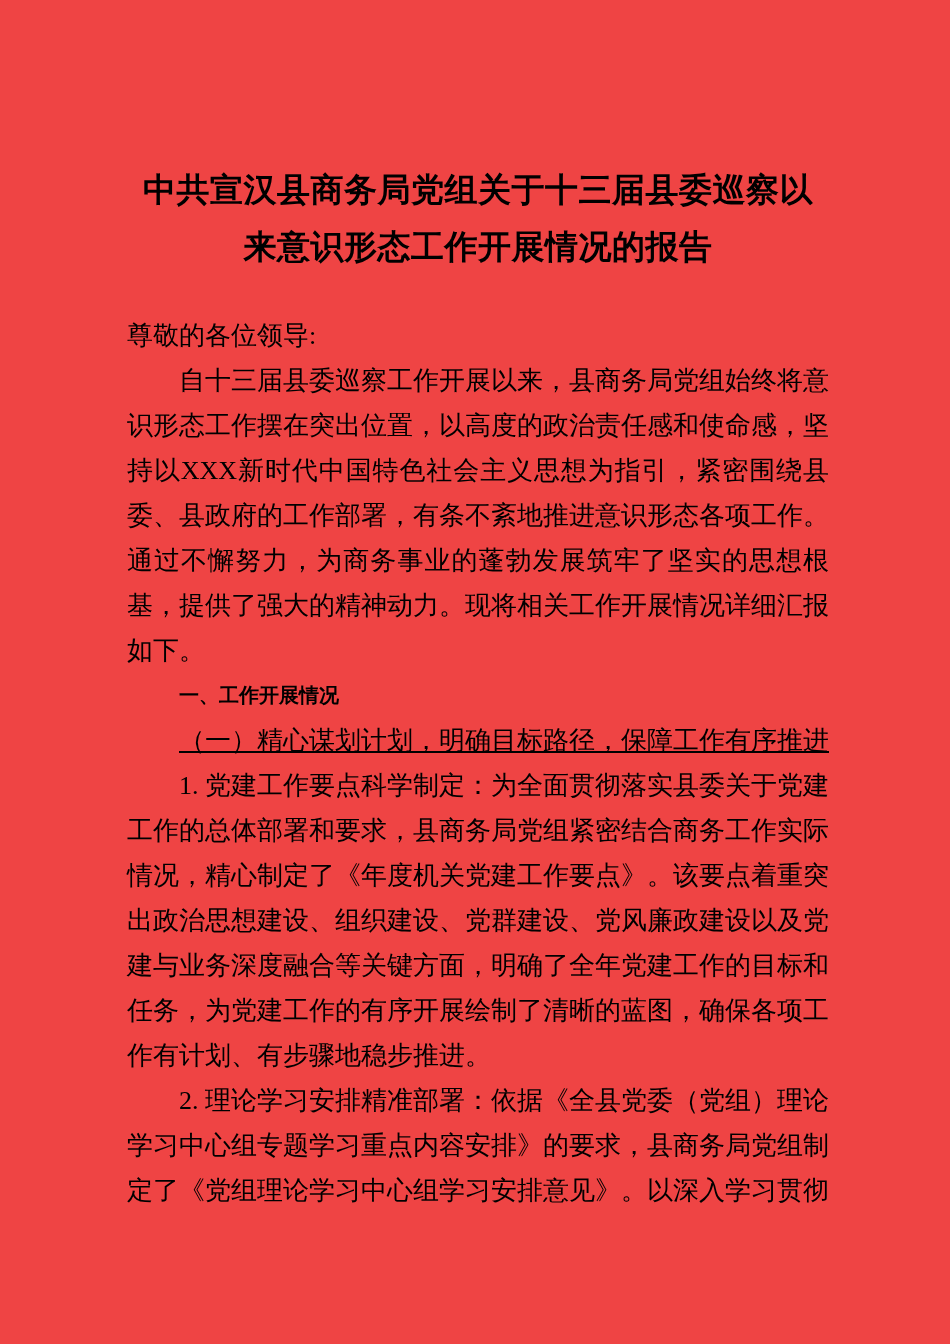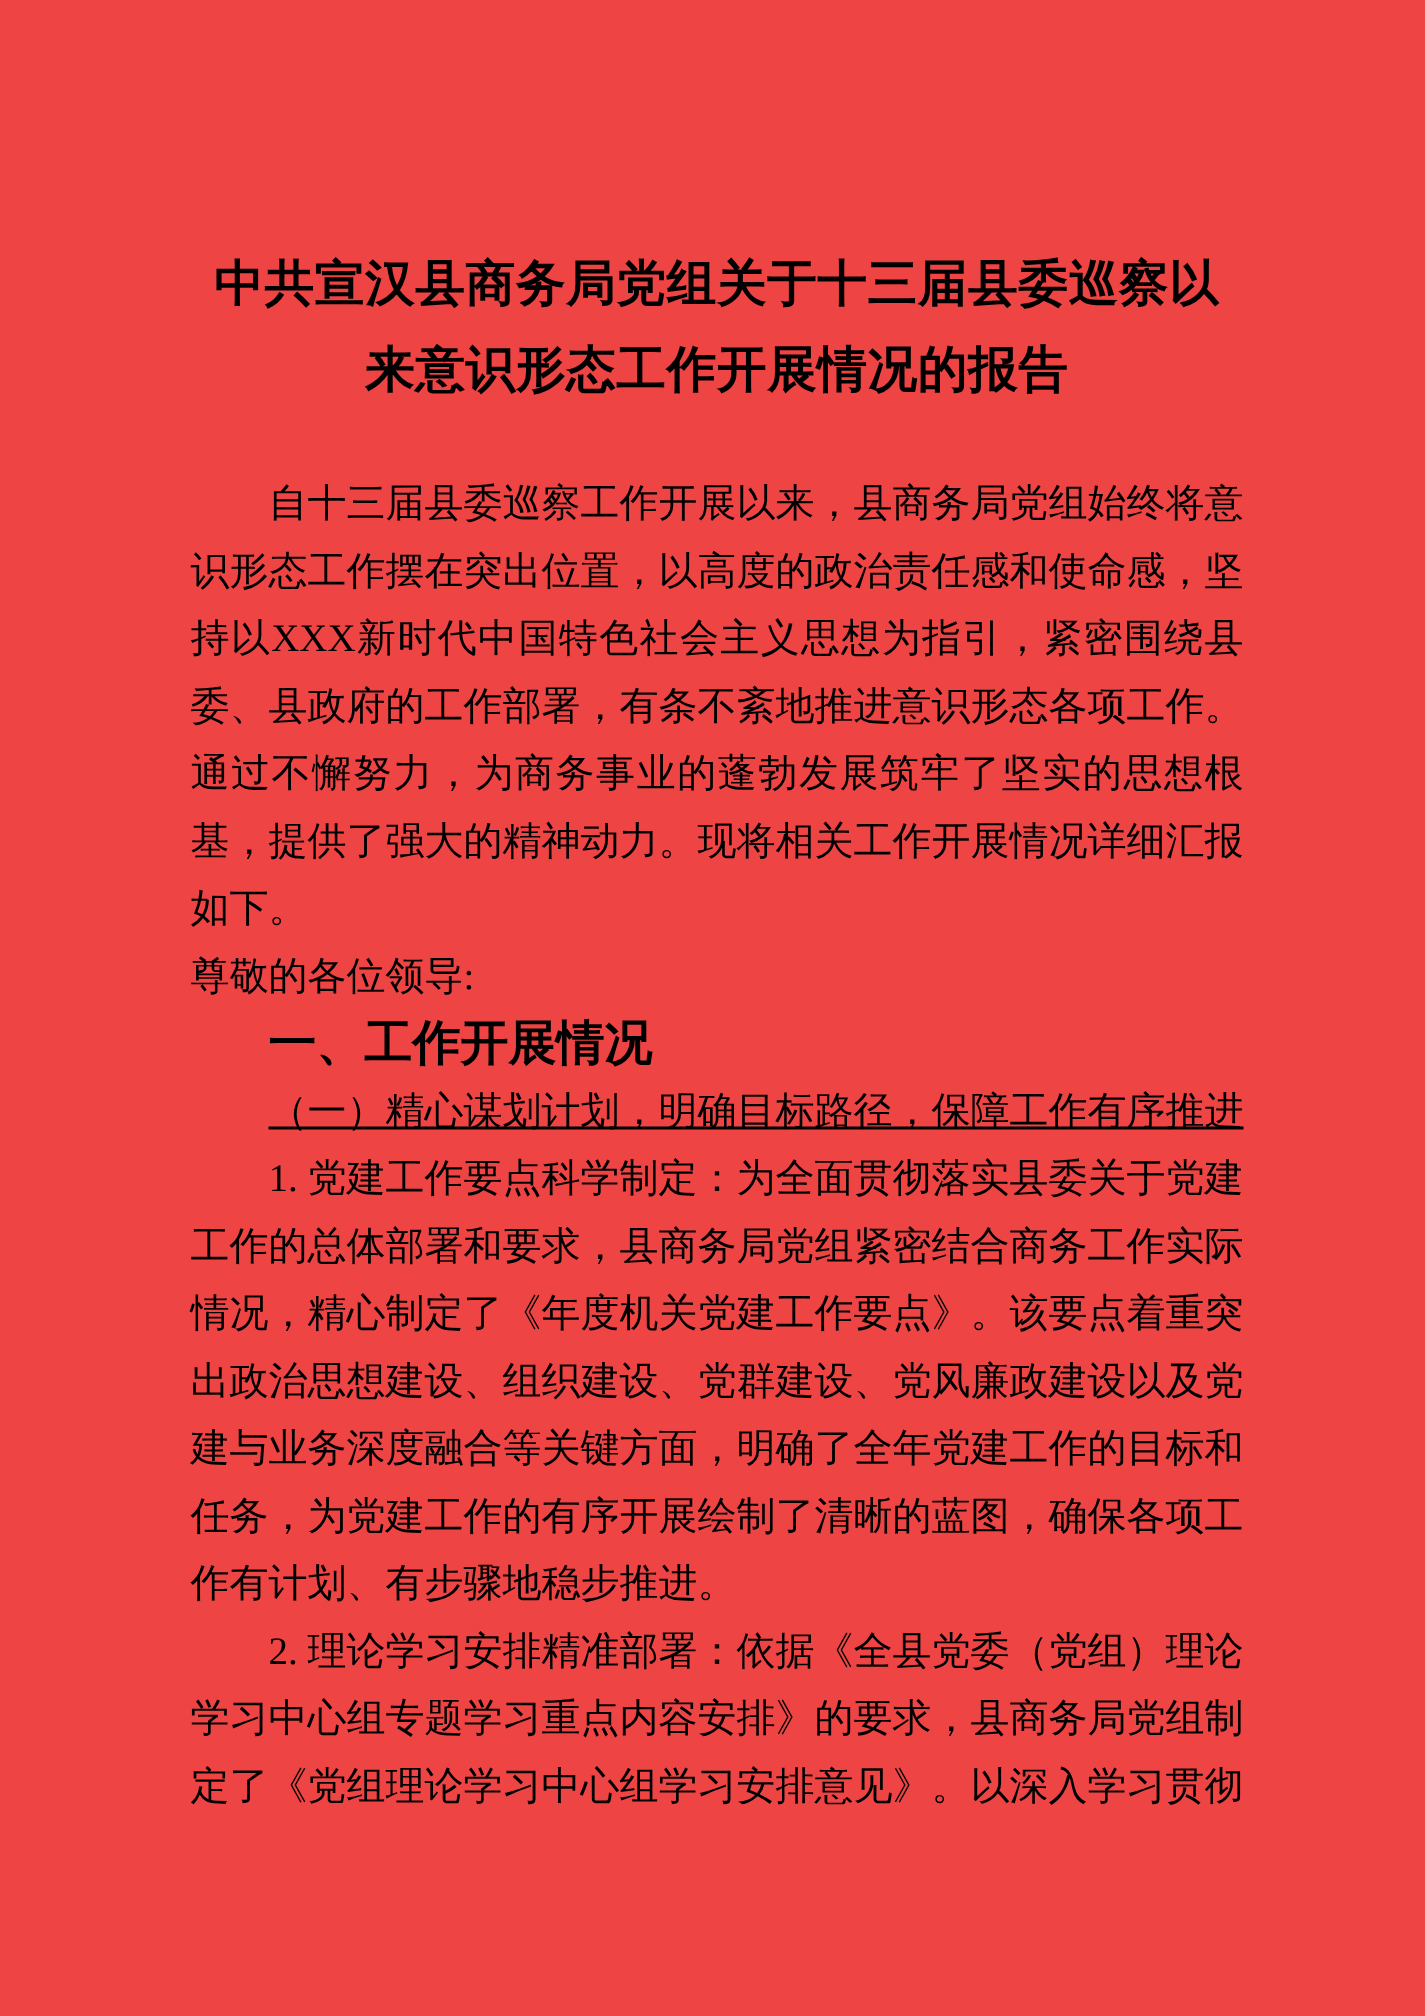--- a/index.html
+++ b/index.html
@@ -33,21 +33,21 @@
     line-height: 45px;
     text-align: justify;
     font-family: "Liberation Serif", "DejaVu Serif", serif;
     font-weight: 400;
   }
   .indent-2em {
     text-indent: 52px;
   }
   .section-heading {
     margin: 0;
-    font-size: 32px;
+    font-size: 20px;
     line-height: 45px;
     text-indent: 52px;
     font-weight: 700;
     font-family: "Liberation Sans", "DejaVu Sans", sans-serif;
   }
   .subsection-heading {
     margin: 0;
     font-size: 26px;
     line-height: 45px;
     text-indent: 52px;
@@ -57,23 +57,23 @@
     text-decoration: underline;
   }
 </style>
 </head>
 <body>
 
 <div class="page">
 
   <h1 class="doc-title">中共宣汉县商务局党组关于十三届县委巡察以来意识形态工作开展情况的报告</h1>
 
+  <p class="para">尊敬的各位领导:</p>
+
   <p class="para indent-2em">自十三届县委巡察工作开展以来，县商务局党组始终将意识形态工作摆在突出位置，以高度的政治责任感和使命感，坚持以XXX新时代中国特色社会主义思想为指引，紧密围绕县委、县政府的工作部署，有条不紊地推进意识形态各项工作。通过不懈努力，为商务事业的蓬勃发展筑牢了坚实的思想根基，提供了强大的精神动力。现将相关工作开展情况详细汇报如下。</p>
-
-  <p class="para">尊敬的各位领导:</p>
 
   <h2 class="section-heading">一、工作开展情况</h2>
 
   <h3 class="subsection-heading">（一）精心谋划计划，明确目标路径，保障工作有序推进</h3>
 
   <p class="para indent-2em">1. 党建工作要点科学制定：为全面贯彻落实县委关于党建工作的总体部署和要求，县商务局党组紧密结合商务工作实际情况，精心制定了《年度机关党建工作要点》。该要点着重突出政治思想建设、组织建设、党群建设、党风廉政建设以及党建与业务深度融合等关键方面，明确了全年党建工作的目标和任务，为党建工作的有序开展绘制了清晰的蓝图，确保各项工作有计划、有步骤地稳步推进。</p>
 
   <p class="para indent-2em">2. 理论学习安排精准部署：依据《全县党委（党组）理论学习中心组专题学习重点内容安排》的要求，县商务局党组制定了《党组理论学习中心组学习安排意见》。以深入学习贯彻</p>
 
 </div>

